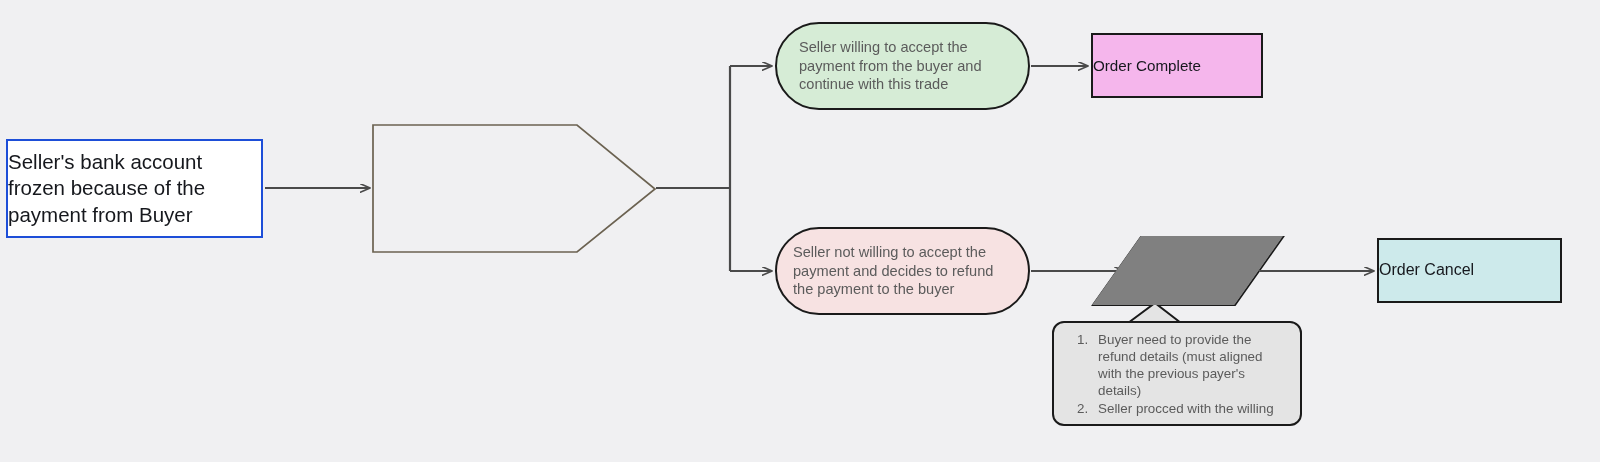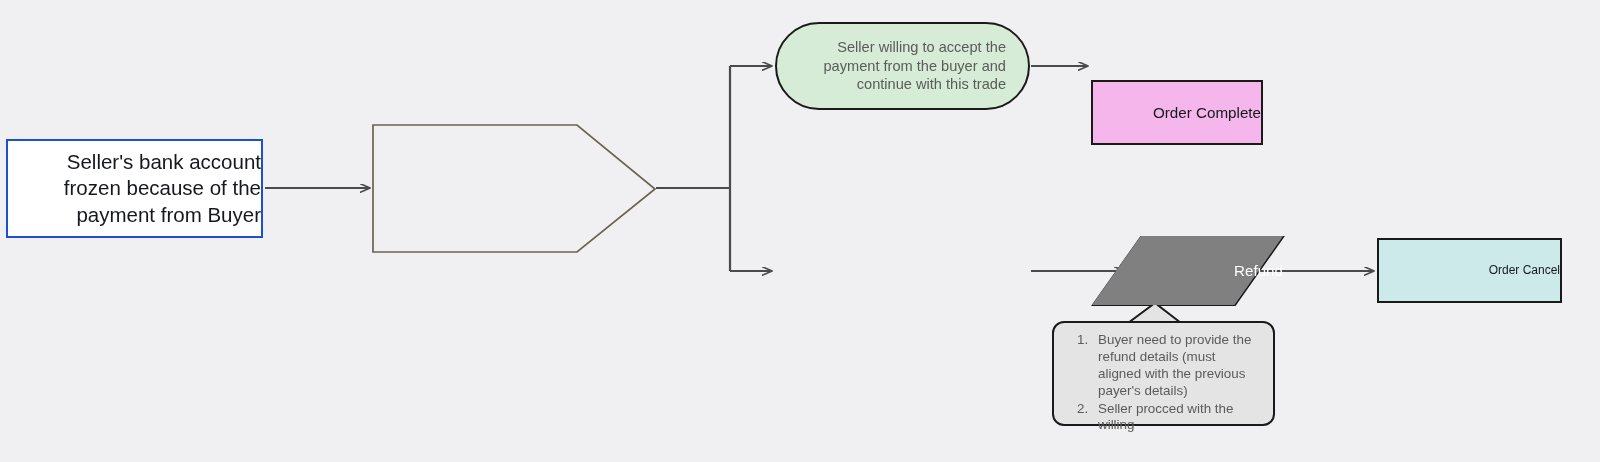--- a/index.html
+++ b/index.html
@@ -27,21 +27,21 @@
     width: 1600px;
     height: 462px;
     pointer-events: none;
   }
   .node {
     position: absolute;
     box-sizing: border-box;
     display: flex;
     align-items: center;
     justify-content: center;
-    text-align: right;
+    text-align: left;
   }
   .node .lbl {
     display: block;
     width: 100%;
     white-space: pre-line;
     line-height: 1.30;
   }
 
   
   #node-start {
@@ -109,31 +109,30 @@
   
   #node-complete {
     left: 1091px;
     top: 33px;
     width: 172px;
     height: 65px;
     background: #f5b6ec;
     border: 2px solid #1a1a1a;
     color: #16181d;
     font-size: 15.2px;
-    margin-top: 47px;
   }
   #node-cancel {
     left: 1377px;
     top: 238px;
     width: 185px;
     height: 65px;
     background: #cdeaeb;
     border: 2px solid #1a1a1a;
     color: #16181d;
-    font-size: 12px;
+    font-size: 16px;
   }
 
   
   #node-parallelogram {
     left: 1092px;
     top: 236px;
     width: 191px;
     height: 69px;
   }
   #node-parallelogram .shape {
@@ -148,21 +147,21 @@
     z-index: 2;
     color: #ffffff;
     font-size: 15.2px;
   }
 
   
   #node-note {
     position: absolute;
     left: 1052px;
     top: 321px;
-    width: 223px;
+    width: 250px;
     height: 105px;
     background: #e4e4e4;
     border: 2px solid #1a1a1a;
     border-radius: 12px;
     box-sizing: border-box;
     color: #5b5b5b;
     font-size: 13.4px;
   }
   #node-note ol {
     margin: 9px 0 0 0;
@@ -221,24 +220,28 @@
   <div class="node" id="node-accept">
     <span class="lbl">Seller willing to accept the
 payment from the buyer and
 continue with this trade</span>
   </div>
 
   <div class="node" id="node-complete">
     <span class="lbl">Order Complete</span>
   </div>
 
+  <div class="node" id="node-refuse">
+    <span class="lbl">Seller not willing to accept the
+payment and decides to refund
+the payment to the buyer</span>
+  </div>
 
   <div class="node" id="node-parallelogram">
     <div class="shape"></div>
-    <span class="lbl">Refund</span>
   </div>
 
   <div class="node" id="node-cancel">
     <span class="lbl">Order Cancel</span>
   </div>
 
   <div id="node-note">
     <ol>
       <li>Buyer need to provide the refund details (must aligned with the previous payer's details)</li>
       <li>Seller procced with the willing</li>

